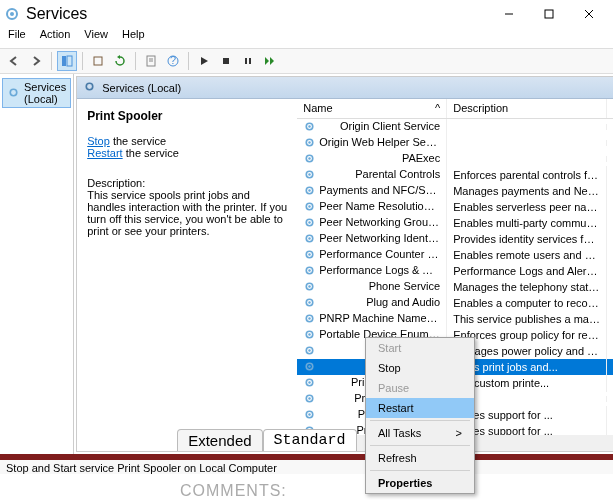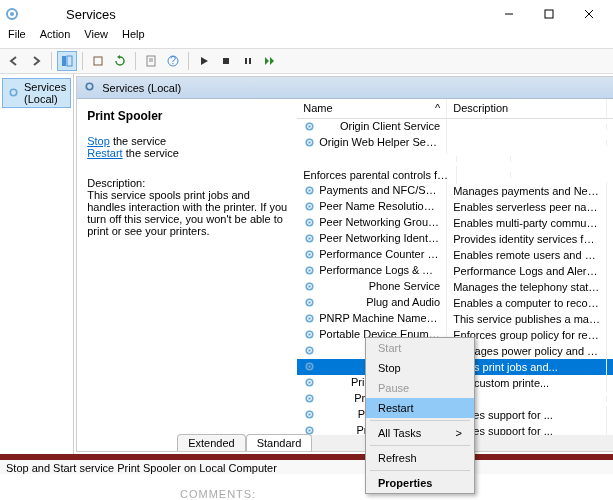--- a/index.html
+++ b/index.html
@@ -1,19 +1,19 @@
 <!DOCTYPE html>
 <html><head>
 <meta charset="utf-8">
 <style>
 * { box-sizing: border-box; margin: 0; padding: 0; font-family: "Segoe UI", Tahoma, sans-serif; font-size: 11px; }
 body { background: #fff; width: 613px; height: 500px; overflow: hidden; position: relative; }
 .titlebar { height: 28px; display: flex; align-items: center; padding: 0 4px; }
 .titlebar .ticon { width: 16px; height: 16px; margin-right: 6px; }
-.titlebar .title { flex: 1; font-size: 13px; margin-left: 40px; }
+.titlebar .title { flex: 1; font-size: 16px; }
 .winbtns { display: flex; }
 .winbtn { width: 40px; height: 28px; display: flex; align-items: center; justify-content: center; }
 .menubar { height: 20px; display: flex; gap: 14px; padding: 0 8px; align-items: flex-start; }
 .toolbar { height: 26px; display: flex; align-items: center; padding: 0 4px; border-top: 1px solid #ddd; border-bottom: 1px solid #ddd; background: #f8f8f8; gap: 2px; }
 .tbtn { width: 20px; height: 20px; display: flex; align-items: center; justify-content: center; border: 1px solid transparent; }
 .tbtn.sel { background: #cde6f7; border: 1px solid #7eb4ea; }
 .tsep { width: 1px; height: 18px; background: #ccc; margin: 0 3px; }
 .body { display: flex; height: 380px; }
 .tree { width: 110px; border-right: 1px solid #ccc; padding: 4px 2px; background:#fff; }
 .tree-item { display:flex; align-items:center; gap:4px; padding:2px 4px; background:#cde6f7; border:1px solid #7eb4ea; }
@@ -29,24 +29,24 @@
 .col { padding:3px 6px; border-right:1px solid #eee; }
 .c1 { width:150px; display:flex; align-items:flex-start; justify-content:space-between;} 
 .c2 { width:160px; } 
 .c3 { width:54px; }
 .rows { overflow:hidden; }
 .row { display:flex; height:16px; align-items:center; }
 .row .c1 { display:flex; gap:3px; align-items:flex-start;}
 .row.selected { background:#0078d7; color:#fff; }
 .gear { width:13px; height:13px; flex-shrink:0; }
 .tabs { position:absolute; bottom:0; left:100px; display:flex; }
-.tab { padding:2px 10px; border:1px solid #bbb; border-bottom:none; border-radius:4px 4px 0 0; background:#f5f5f5; font-size:11px;}
-.tab.act { background:#fff; }
+.tab { padding:2px 10px; border:1px solid #bbb; border-bottom:none; border-radius:4px 4px 0 0; background:#f5f5f5; font-size:15px;}
+.tab.act { background:#fff;font-family:Liberation Mono, monospace; }
 .status { height:20px; border-top:6px solid #7f1d1d; padding:2px 6px; background:#f8f8f8; }
-.comments { position:absolute; bottom:0; left:180px; color:#aaa; font-size:11px; letter-spacing:1px; }
+.comments { position:absolute; bottom:0; left:180px; color:#aaa; font-size:16px; letter-spacing:1px; }
 .context { position:absolute; left:365px; top:337px; width:110px; background:#f0f0f0; border:1px solid #a0a0a0; box-shadow:2px 2px 4px rgba(0,0,0,0.3); z-index:100;}
 .ctx-item { padding:4px 12px; font-size:11px; }
 .ctx-item.disabled { color:#999; }
 .ctx-item.hov { background:#91c9f7; }
 .ctx-item.sub { display:flex; justify-content:space-between;text-align:center; }
 .ctx-sep { height:1px; background:#d0d0d0; margin:2px 4px; }
 .scroll-h { position:absolute; bottom:0; left:0; right:16px; height:16px; background:#f0f0f0; display:flex; justify-content:space-between; align-items:center; padding:0 2px;}
 .ellip { white-space:nowrap; overflow:hidden; text-overflow:ellipsis; }
 </style>
 </head>
@@ -212,24 +212,38 @@
                 <span><svg class="gear" viewBox="0 0 16 16">
                     <circle cx="8" cy="8" r="4" fill="none" stroke="#6aa9d8" stroke-width="2"></circle>
                     <circle cx="8" cy="8" r="1.5" fill="#6aa9d8"></circle>
                   </svg></span>
                 <span class="ellip">Origin Web Helper Service</span>
               </div>
               <div class="col c2 ellip"></div>
               <div class="col c3">Running</div>
             </div>
             <div class="row">
+              <div class="col c1 ellip">
+                <span><svg class="gear" viewBox="0 0 16 16">
+                    <circle cx="8" cy="8" r="4" fill="none" stroke="#6aa9d8" stroke-width="2"></circle>
+                    <circle cx="8" cy="8" r="1.5" fill="#6aa9d8"></circle>
+                  </svg></span>
+                <span class="ellip">PAExec</span>
+              </div>
               <div class="col c2 ellip"></div>
               <div class="col c3"></div>
             </div>
             <div class="row">
+              <div class="col c1 ellip">
+                <span><svg class="gear" viewBox="0 0 16 16">
+                    <circle cx="8" cy="8" r="4" fill="none" stroke="#6aa9d8" stroke-width="2"></circle>
+                    <circle cx="8" cy="8" r="1.5" fill="#6aa9d8"></circle>
+                  </svg></span>
+                <span class="ellip">Parental Controls</span>
+              </div>
               <div class="col c2 ellip">Enforces parental controls for chi...</div>
               <div class="col c3"></div>
             </div>
             <div class="row">
               <div class="col c1 ellip">
                 <span><svg class="gear" viewBox="0 0 16 16">
                     <circle cx="8" cy="8" r="4" fill="none" stroke="#6aa9d8" stroke-width="2"></circle>
                     <circle cx="8" cy="8" r="1.5" fill="#6aa9d8"></circle>
                   </svg></span>
                 <span class="ellip">Payments and NFC/SE Man...</span>

